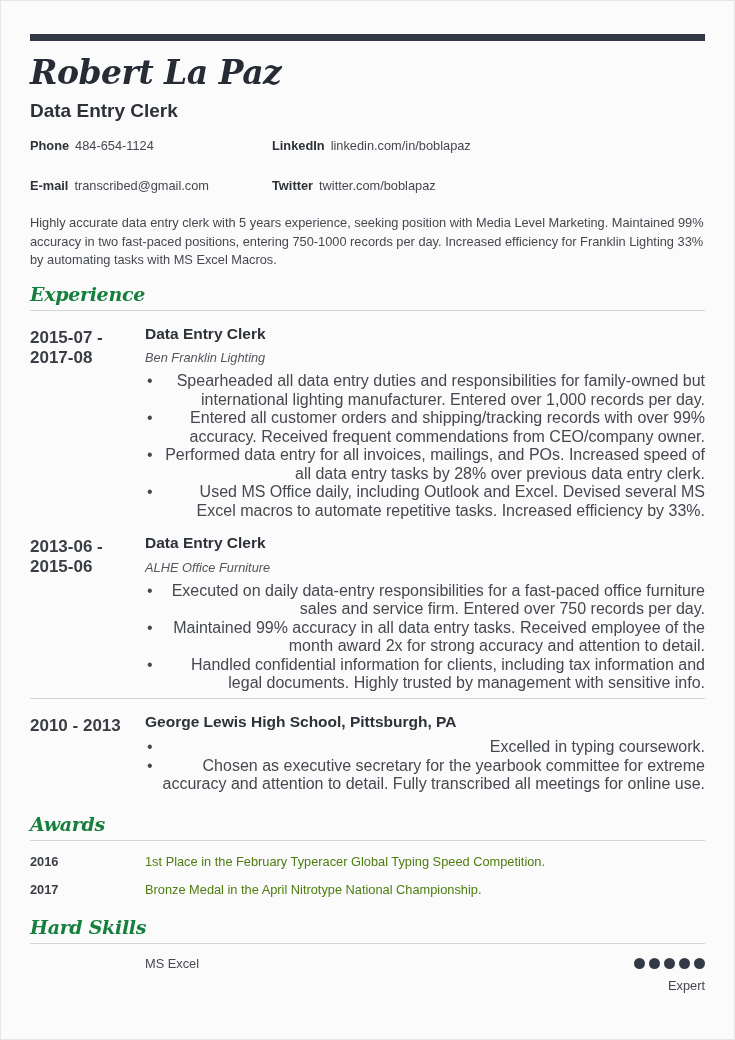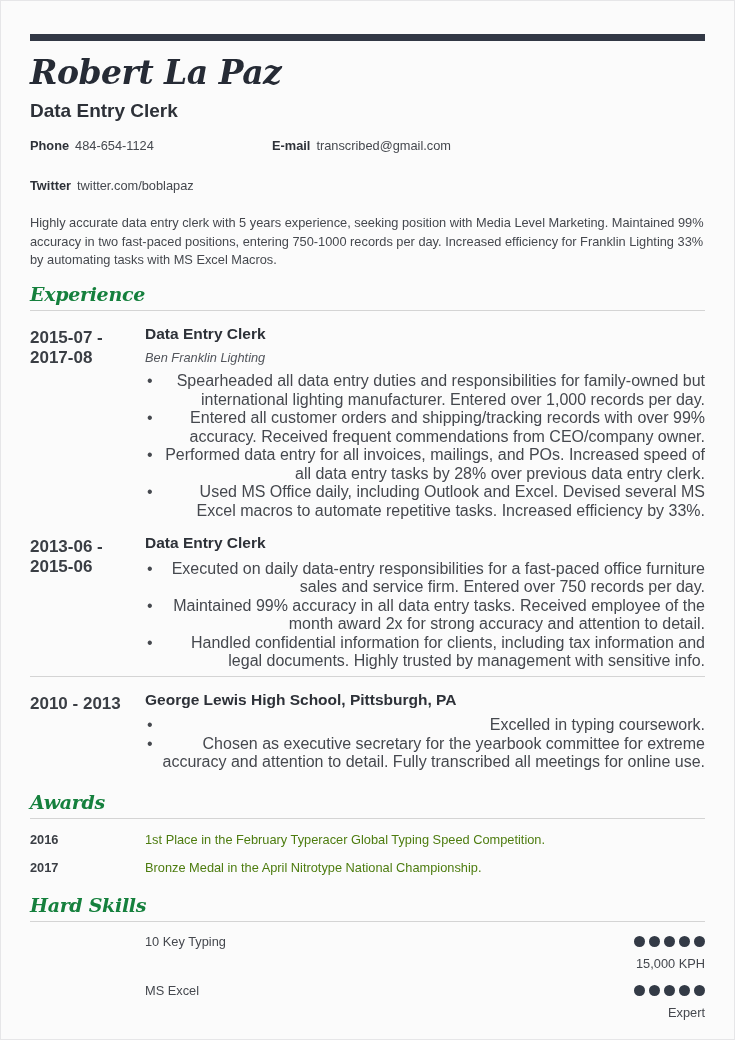--- a/index.html
+++ b/index.html
@@ -74,20 +74,21 @@
 
 <div class="page">
 
   <div class="topbar"></div>
 
   <header>
     <h1 class="name">Robert La Paz</h1>
     <div class="job-title">Data Entry Clerk</div>
     <div class="contacts" id="contacts">
         <div class="contact-item"><span class="contact-label">Phone</span><span class="contact-value">484-654-1124</span></div>
+        <div class="contact-item"><span class="contact-label">LinkedIn</span><span class="contact-value">linkedin.com/in/boblapaz</span></div>
         <div class="contact-item"><span class="contact-label">E-mail</span><span class="contact-value">transcribed@gmail.com</span></div>
         <div class="contact-item"><span class="contact-label">Twitter</span><span class="contact-value">twitter.com/boblapaz</span></div>
       </div>
   </header>
 
   <p class="summary">Highly accurate data entry clerk with 5 years experience, seeking position with Media Level Marketing. Maintained 99% accuracy in two fast-paced positions, entering 750-1000 records per day. Increased efficiency for Franklin Lighting 33% by automating tasks with MS Excel Macros.</p>
 
   <section>
     <h2 class="section-title first">Experience</h2>
     <hr class="rule">
@@ -102,20 +103,21 @@
               <li>Entered all customer orders and shipping/tracking records with over 99% accuracy. Received frequent commendations from CEO/company owner.</li>
               <li>Performed data entry for all invoices, mailings, and POs. Increased speed of all data entry tasks by 28% over previous data entry clerk.</li>
               <li>Used MS Office daily, including Outlook and Excel. Devised several MS Excel macros to automate repetitive tasks. Increased efficiency by 33%.</li>
             </ul>
           </div>
         </div>
         <div class="entry">
           <div class="entry-dates">2013-06 - 2015-06</div>
           <div class="entry-body">
             <h3 class="entry-role">Data Entry Clerk</h3>
+            <div class="entry-company">ALHE Office Furniture</div>
             <ul class="bullets">
               <li>Executed on daily data-entry responsibilities for a fast-paced office furniture sales and service firm. Entered over 750 records per day.</li>
               <li>Maintained 99% accuracy in all data entry tasks. Received employee of the month award 2x for strong accuracy and attention to detail.</li>
               <li>Handled confidential information for clients, including tax information and legal documents. Highly trusted by management with sensitive info.</li>
             </ul>
           </div>
         </div>
       </div>
   </section>
 
@@ -151,36 +153,20 @@
   </section>
 
   <section>
     <h2 class="section-title">Hard Skills</h2>
     <hr class="rule">
     <div id="skill-rows">
         <div class="skill-row">
           <div></div>
           <div class="skill-body">
             <div class="skill-main">
-              <span class="skill-name">10 Key Typing</span>
-              <span class="skill-dots">
-                <span class="dot"></span>
-                <span class="dot"></span>
-                <span class="dot"></span>
-                <span class="dot"></span>
-                <span class="dot"></span>
-              </span>
-            </div>
-            <div class="skill-level">15,000 KPH</div>
-          </div>
-        </div>
-        <div class="skill-row">
-          <div></div>
-          <div class="skill-body">
-            <div class="skill-main">
               <span class="skill-name">MS Excel</span>
               <span class="skill-dots">
                 <span class="dot"></span>
                 <span class="dot"></span>
                 <span class="dot"></span>
                 <span class="dot"></span>
                 <span class="dot"></span>
               </span>
             </div>
             <div class="skill-level">Expert</div>

